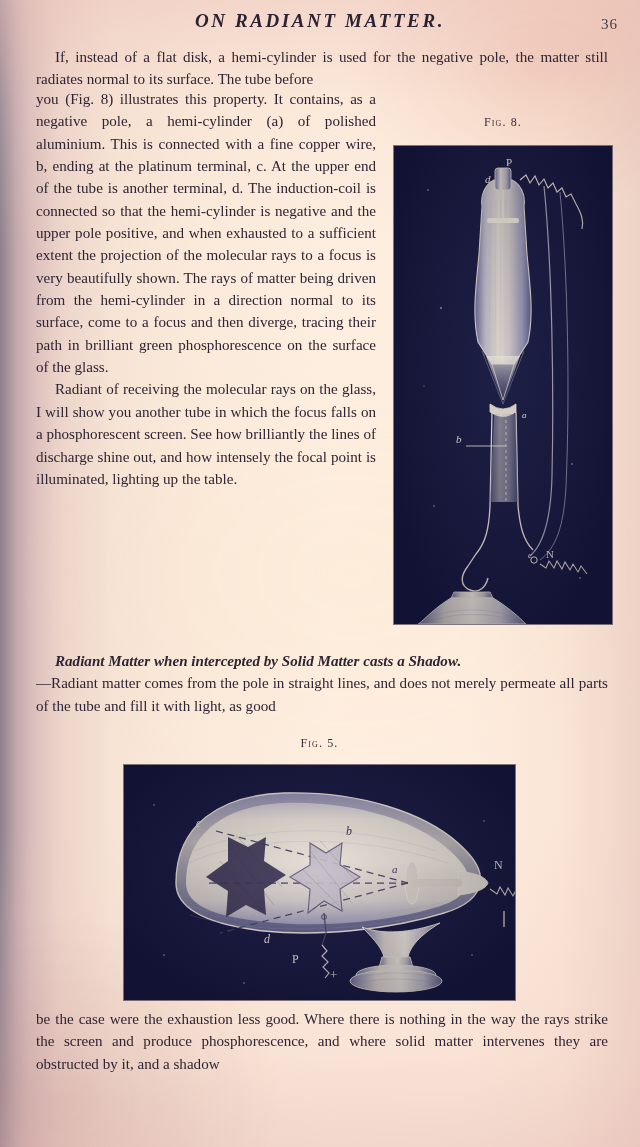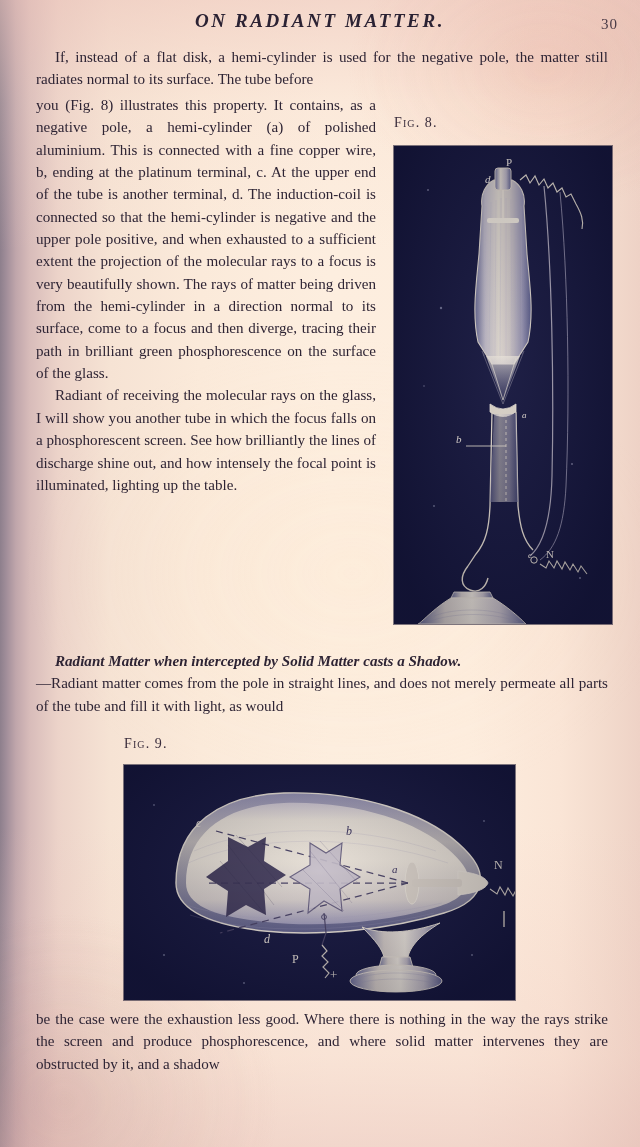--- a/index.html
+++ b/index.html
@@ -81,36 +81,37 @@
     font-size: 15.1px;
     line-height: 22.35px;
     text-align: justify;
     text-justify: inter-word;
     color: #2e2434;
   }
   .textblock p { margin: 0; }
   .textblock p.indent { text-indent: 19px; }
 
   #full-top   { left: 36px; top: 46px;  width: 572px; }
-  #narrow-col { left: 36px; top: 94px;  width: 340px; }
+  #narrow-col { left: 36px; top: 88px;  width: 340px; }
   #full-mid   { left: 36px; top: 650px; width: 572px; }
   #full-bot   { left: 36px; top: 1008px; width: 572px; }
 
   .runin-italic {
     font-style: italic;
     font-weight: bold;
   }
 
   
   .figcap {
     position: absolute;
-    font-size: 14px;
+    font-size: 12px;
     letter-spacing: 1.1px;
     color: #3a2d3c;
     font-variant: small-caps;
+    text-align: center;
   }
   #cap8 { left: 394px; top: 115px; width: 218px; }
   #cap9 { left: 124px; top: 736px; width: 391px; }
 
   
   .plate {
     position: absolute;
     overflow: hidden;
     background: #15163a;
     box-shadow: 0 0 0 1px rgba(20,18,45,0.55);
@@ -129,42 +130,42 @@
   }
 </style>
 </head>
 <body>
 
 <div class="page">
 
   <div class="ink">
 
     <div class="runhead">ON RADIANT MATTER.</div>
-    <div class="folio">30</div>
+    <div class="folio">36</div>
 
     <div class="textblock" id="full-top">
       <p class="indent">If, instead of a flat disk, a hemi-cylinder is used for the negative pole, the matter still radiates normal to its surface.  The tube before</p>
     </div>
 
     <div class="textblock" id="narrow-col">
       <p>you (Fig. 8) illustrates this property.  It contains, as a negative pole, a hemi-cylinder (a) of polished aluminium.  This is connected with a fine copper wire, b, ending at the platinum terminal, c.  At the upper end of the tube is another terminal, d.  The induction-coil is connected so that the hemi-cylinder is negative and the upper pole positive, and when exhausted to a sufficient extent the projection of the molecular rays to a focus is very beautifully shown.  The rays of matter being driven from the hemi-cylinder in a direction normal to its surface, come to a focus and then diverge, tracing their path in brilliant green phosphorescence on the surface of the glass.</p>
       <p class="indent">Radiant of receiving the molecular rays on the glass, I will show you another tube in which the focus falls on a phosphorescent screen.  See how brilliantly the lines of discharge shine out, and how intensely the focal point is illuminated, lighting up the table.</p>
     </div>
 
     <div class="textblock" id="full-mid">
       <p class="indent"><span class="runin-italic">Radiant Matter when intercepted by Solid Matter casts a Shadow.</span></p>
-      <p>—Radiant matter comes from the pole in straight lines, and does not merely permeate all parts of the tube and fill it with light, as would</p>
+      <p>—Radiant matter comes from the pole in straight lines, and does not merely permeate all parts of the tube and fill it with light, as good</p>
     </div>
 
     <div class="textblock" id="full-bot">
       <p>be the case were the exhaustion less good.   Where there is nothing in the way the rays strike the screen and produce phosphorescence, and where solid matter intervenes they are obstructed by it, and a shadow</p>
     </div>
 
     <div class="figcap" id="cap8">Fig. 8.</div>
-    <div class="figcap" id="cap9">Fig. 9.</div>
+    <div class="figcap" id="cap9">Fig. 5.</div>
 
   </div>
 
   <div class="plate" id="fig8">
     <svg viewBox="0 0 218 478" preserveAspectRatio="none">
       <defs>
         <linearGradient id="g8glass" x1="0" y1="0" x2="1" y2="0">
           <stop offset="0%" stop-color="#6d6f96"></stop>
           <stop offset="18%" stop-color="#cfc9cf"></stop>
           <stop offset="42%" stop-color="#f2ead8"></stop>

